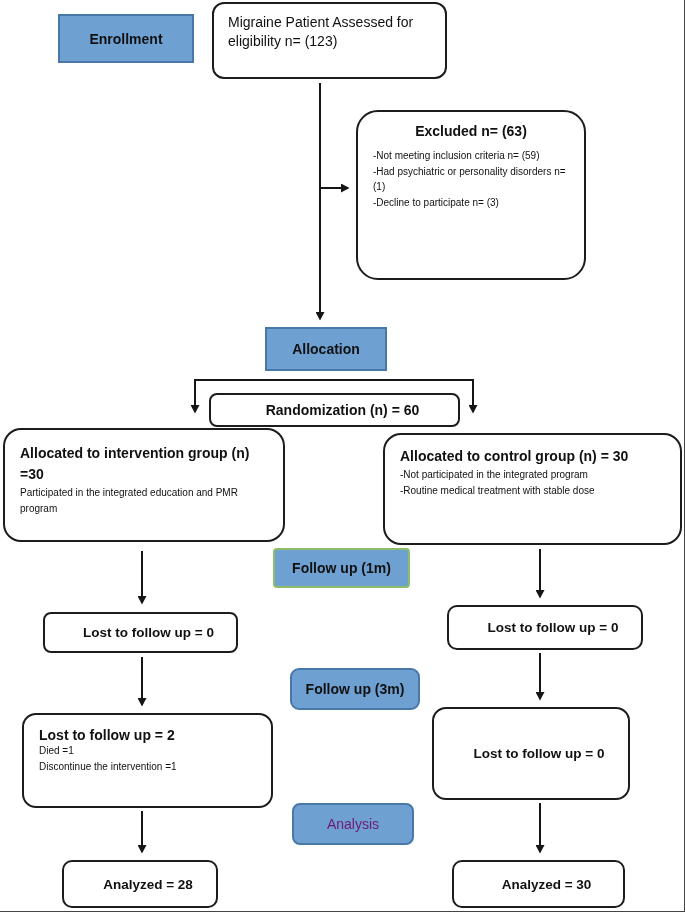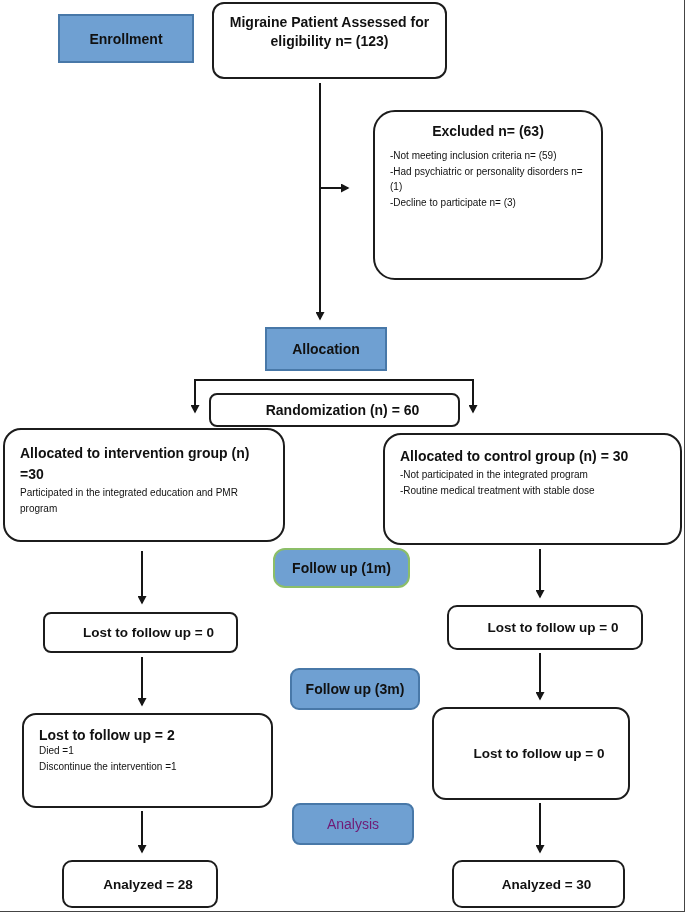--- a/index.html
+++ b/index.html
@@ -28,31 +28,31 @@
     font-weight:700;font-size:14px;
   }
   .blue.green-border{border:2px solid var(--green-border,#8cbe68);}
   .blue.white-text{color:#701a75;font-weight:400;font-size:14px;}
   .center-text{display:flex;align-items:center;justify-content:center;text-align:center;}
   .title-line{font-weight:700;font-size:14px;display:block;}
   .body-line{font-weight:400;font-size:10px;display:block;line-height:1.55;}
   
   #enrollment{left:58px;top:14px;width:136px;height:49px;}
   #eligibility{left:212px;top:2px;width:235px;height:77px;border-radius:12px;
-    padding:9px 14px 0 14px;font-weight:700;font-size:14px;text-align:center;line-height:1.35;}
-  #excluded{left:373px;top:110px;width:230px;height:170px;border-radius:22px;padding:11px 15px;}
+    padding:9px 14px 0 14px;font-weight:400;font-size:14px;line-height:1.35;}
+  #excluded{left:356px;top:110px;width:230px;height:170px;border-radius:22px;padding:11px 15px;}
   #excluded .title-line{text-align:center;margin-bottom:9px;}
   #allocation{left:265px;top:327px;width:122px;height:44px;}
   #randomization{left:209px;top:393px;width:251px;height:34px;border-radius:8px;
     font-weight:700;font-size:14px;}
   #intervention{left:3px;top:428px;width:282px;height:114px;border-radius:18px;padding:13px 15px;}
   #control{left:383px;top:433px;width:299px;height:112px;border-radius:18px;padding:11px 15px;}
   #intervention .title-line,#control .title-line{font-size:14px;line-height:1.5;}
   #intervention .body-line,#control .body-line{line-height:1.55;}
-  #followup1m{left:273px;top:548px;width:137px;height:40px;border-radius:12px;}
+  #followup1m{left:273px;top:548px;width:137px;height:40px;border-radius:4px;}
   #lost1-left{left:43px;top:612px;width:195px;height:41px;border-radius:8px;font-weight:600;font-size:13.5px;}
   #lost1-right{left:447px;top:605px;width:196px;height:45px;border-radius:10px;font-weight:600;font-size:13.5px;}
   #followup3m{left:290px;top:668px;width:130px;height:42px;border-radius:9px;}
   #lost2-left{left:22px;top:713px;width:251px;height:95px;border-radius:14px;padding:12px 15px;}
   #lost2-left .body-line{line-height:1.6;}
   #lost2-right{left:432px;top:707px;width:198px;height:93px;border-radius:14px;font-weight:600;font-size:13.5px;}
   #analysis{left:292px;top:803px;width:122px;height:42px;border-radius:8px;}
   #analyzed-left{left:62px;top:860px;width:156px;height:48px;border-radius:10px;font-weight:600;font-size:13.5px;}
   #analyzed-right{left:452px;top:860px;width:173px;height:48px;border-radius:10px;font-weight:600;font-size:13.5px;}
 </style>

